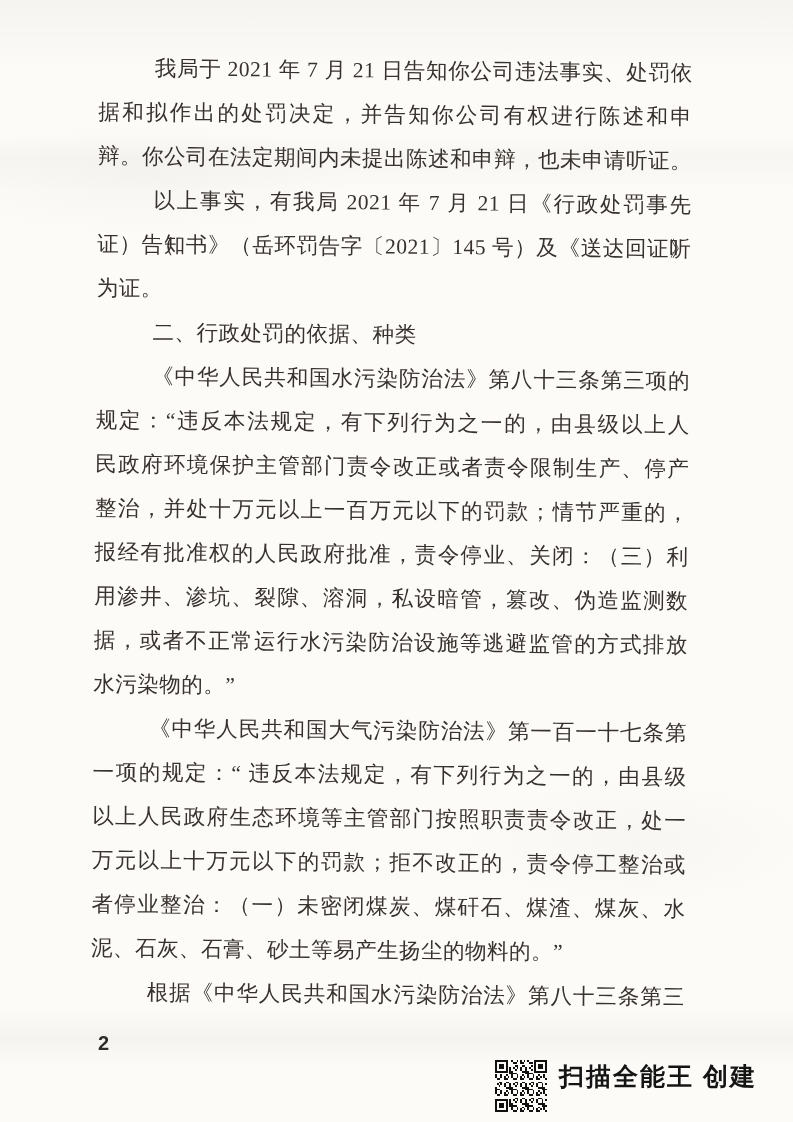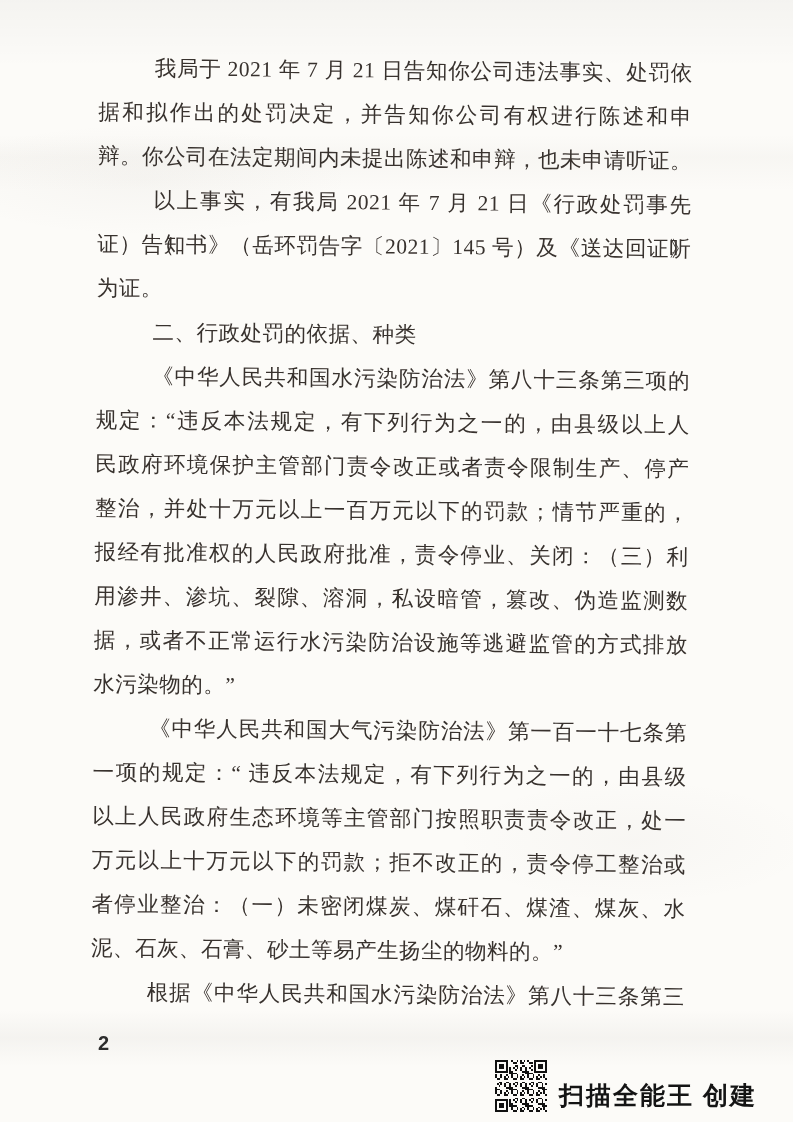--- a/index.html
+++ b/index.html
@@ -40,21 +40,21 @@
   .footer-pagenum {
     position: absolute;
     left: 98px; top: 1032px;
     font-family: "Liberation Sans", sans-serif;
     font-size: 20px; font-weight: 700;
     color: #2d2d2d;
   }
   .watermark {
     position: absolute;
     left: 495px; top: 1060px;
-    display: flex; align-items: flex-end;
+    display: flex; align-items: flex-start;
   }
   .qr { width: 52px; height: 52px; display: block; }
   .wm-label {
     margin-left: 12px;
     font-family: "Liberation Sans", sans-serif;
     font-size: 25px;
     font-weight: 600;
     color: #141414;
     letter-spacing: 2px;
     white-space: nowrap;

